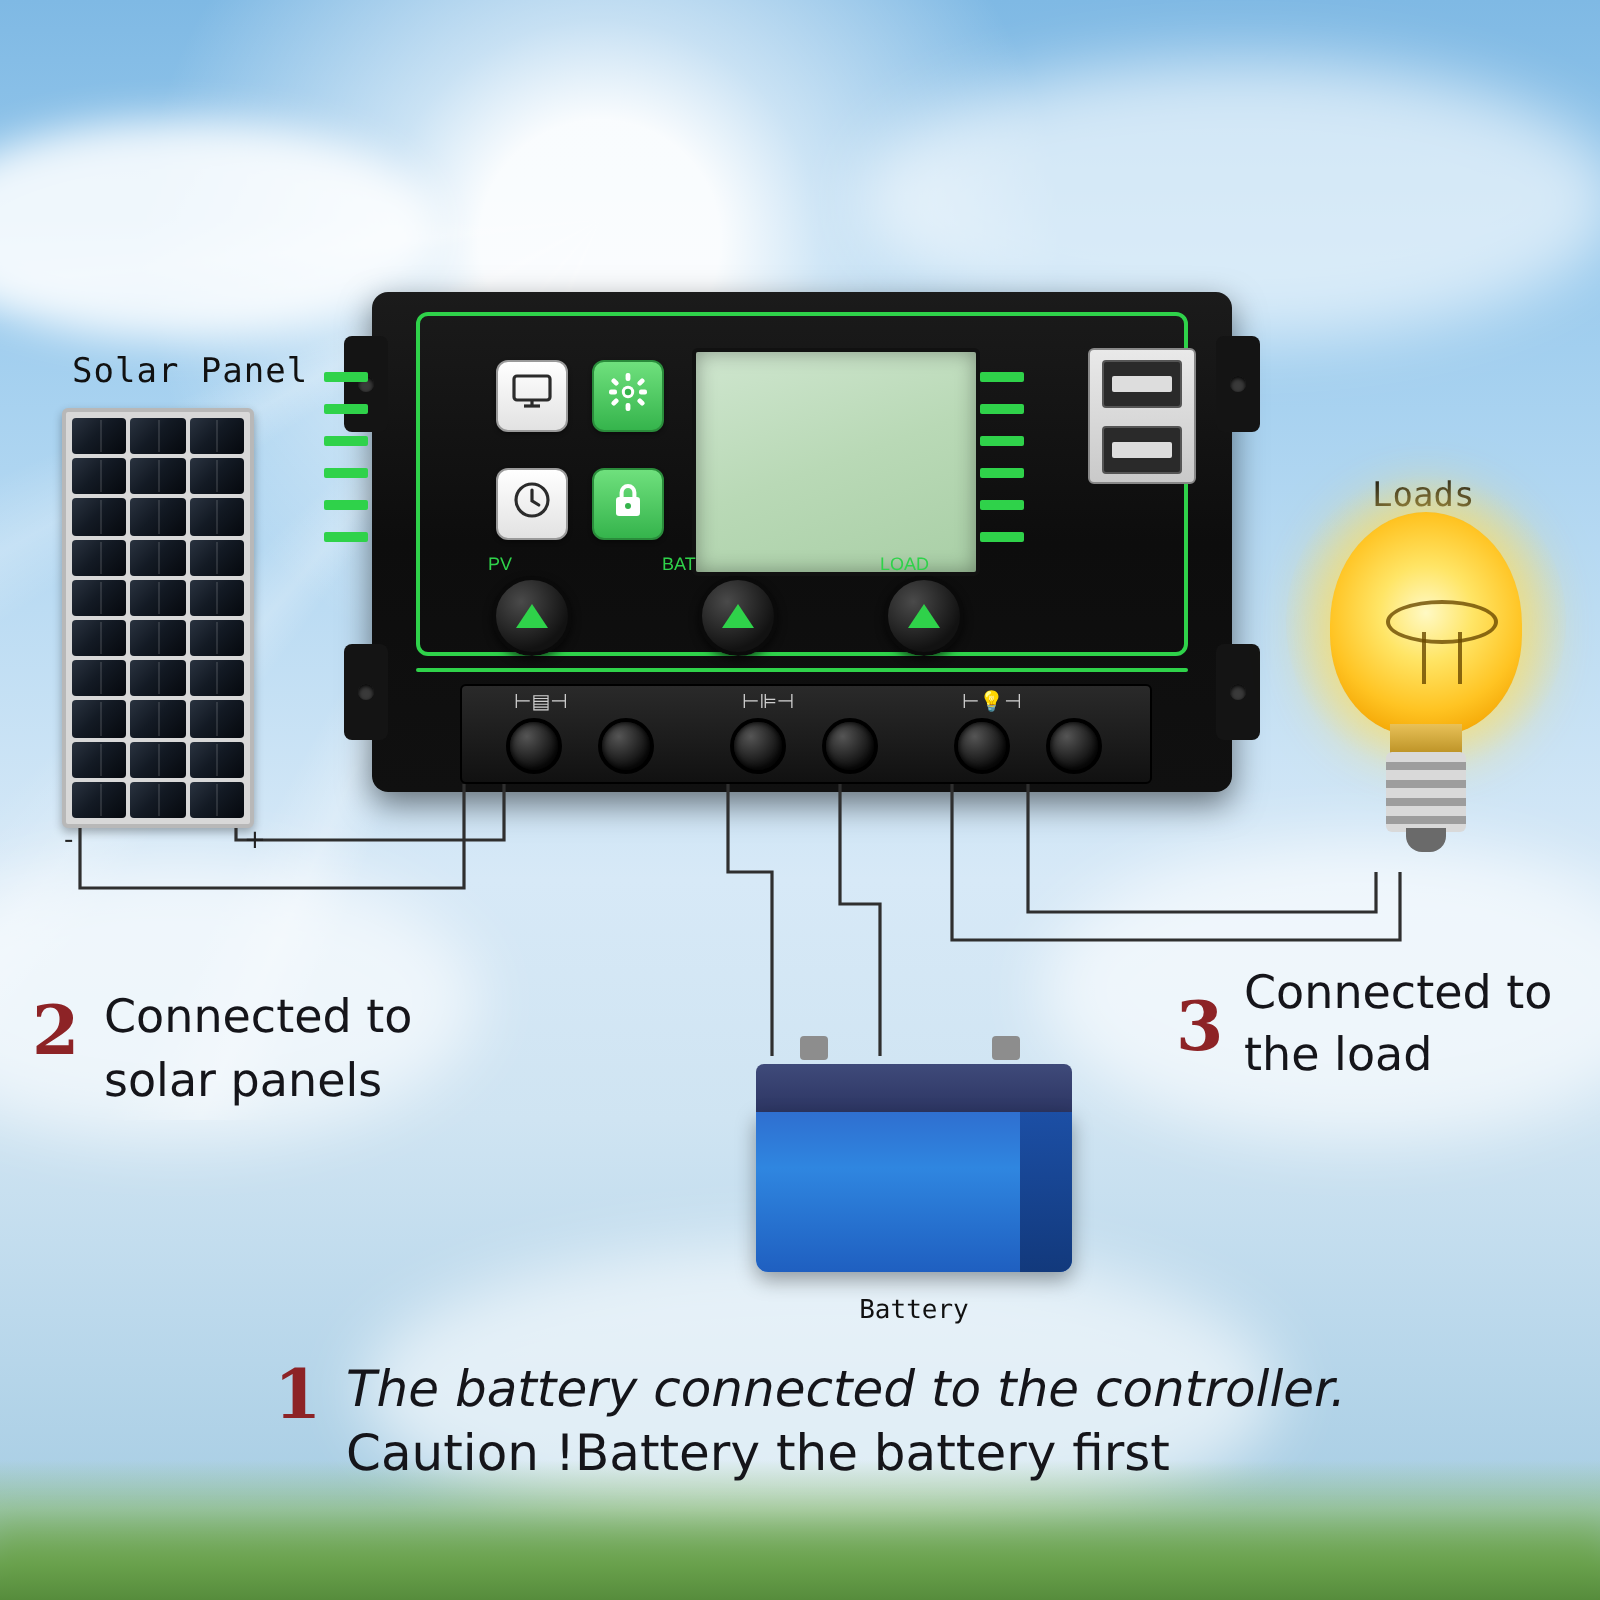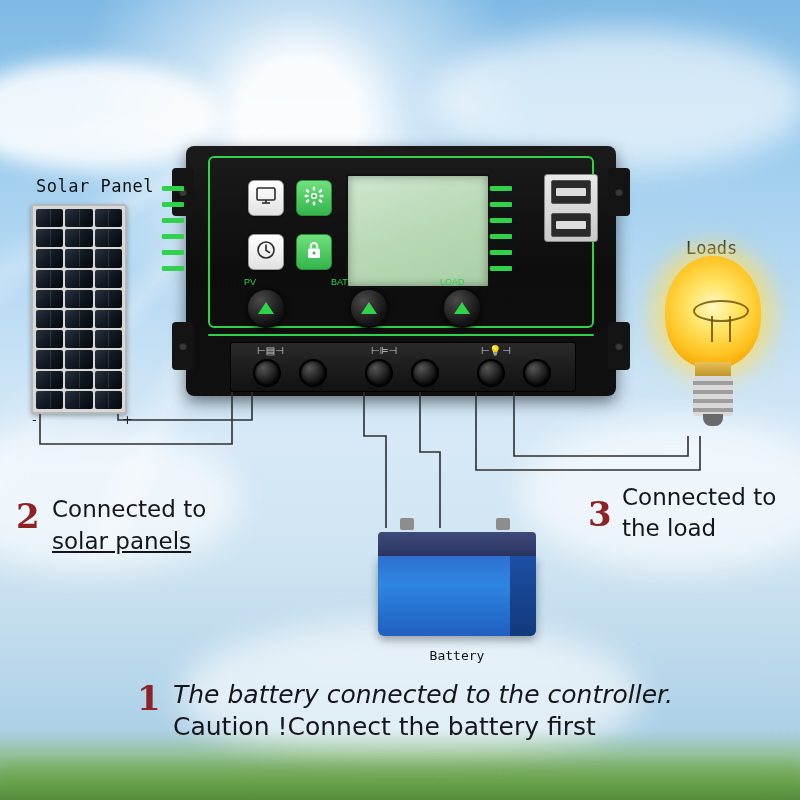--- a/index.html
+++ b/index.html
@@ -356,23 +356,23 @@
       <path d="M514 392 L514 456 L688 456 L688 436"></path>
     </g>
     <g font-size="13" fill="#222" font-family="DejaVu Sans, sans-serif">
       <text x="32" y="424">-</text>
       <text x="122" y="424">+</text>
     </g>
   </svg>
 
   <div class="num" style="left:16px;top:496px;">2</div>
   <div class="cap" style="left:52px;top:496px;">Connected to</div>
-  <div class="cap" style="left:52px;top:528px;text-decoration:underline;">solar panels</div>
+  <div class="cap" style="left:52px;top:528px;">solar panels</div>
 
   <div class="num" style="left:588px;top:494px;">3</div>
   <div class="cap" style="left:622px;top:484px;">Connected to</div>
   <div class="cap" style="left:622px;top:515px;">the load</div>
 
   <div class="num" style="left:137px;top:678px;">1</div>
   <div class="cap-big" style="left:173px;top:678px;font-style:italic;">The battery connected to the controller.</div>
-  <div class="cap-big" style="left:173px;top:710px;">Caution !Connect the battery first</div>
+  <div class="cap-big" style="left:173px;top:710px;">Caution !Battery the battery first</div>
 
 </div>
 
 </body></html>

